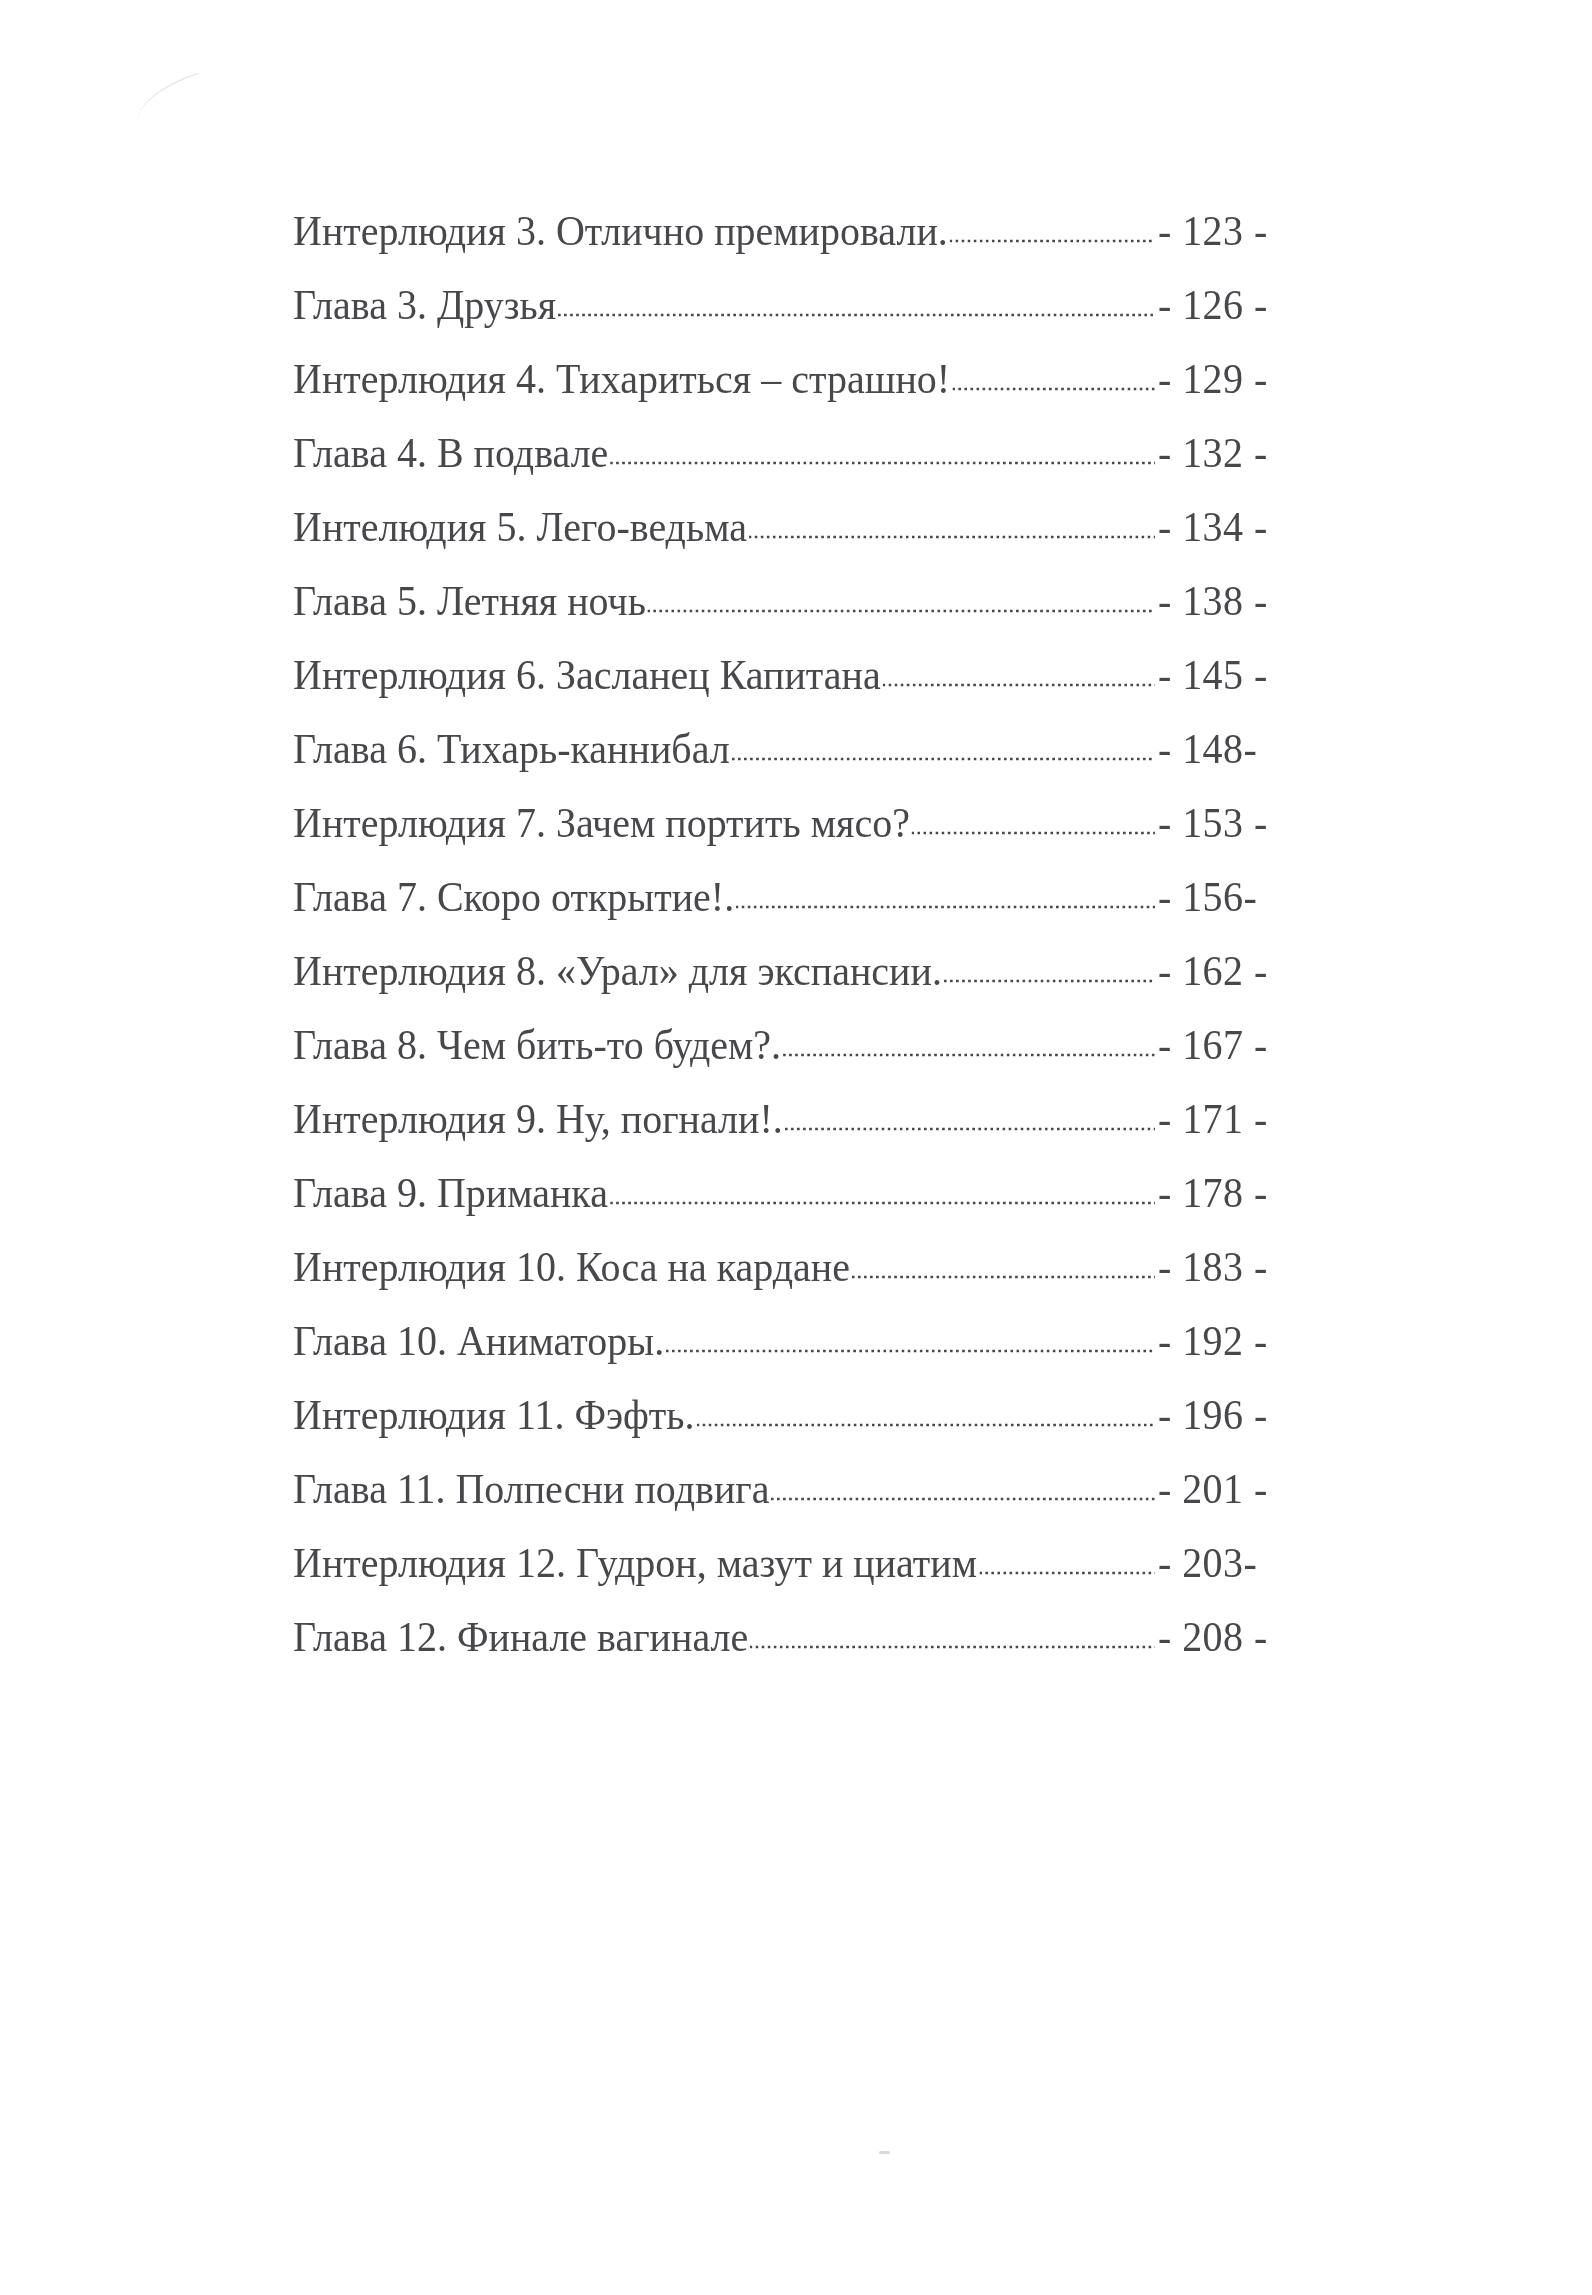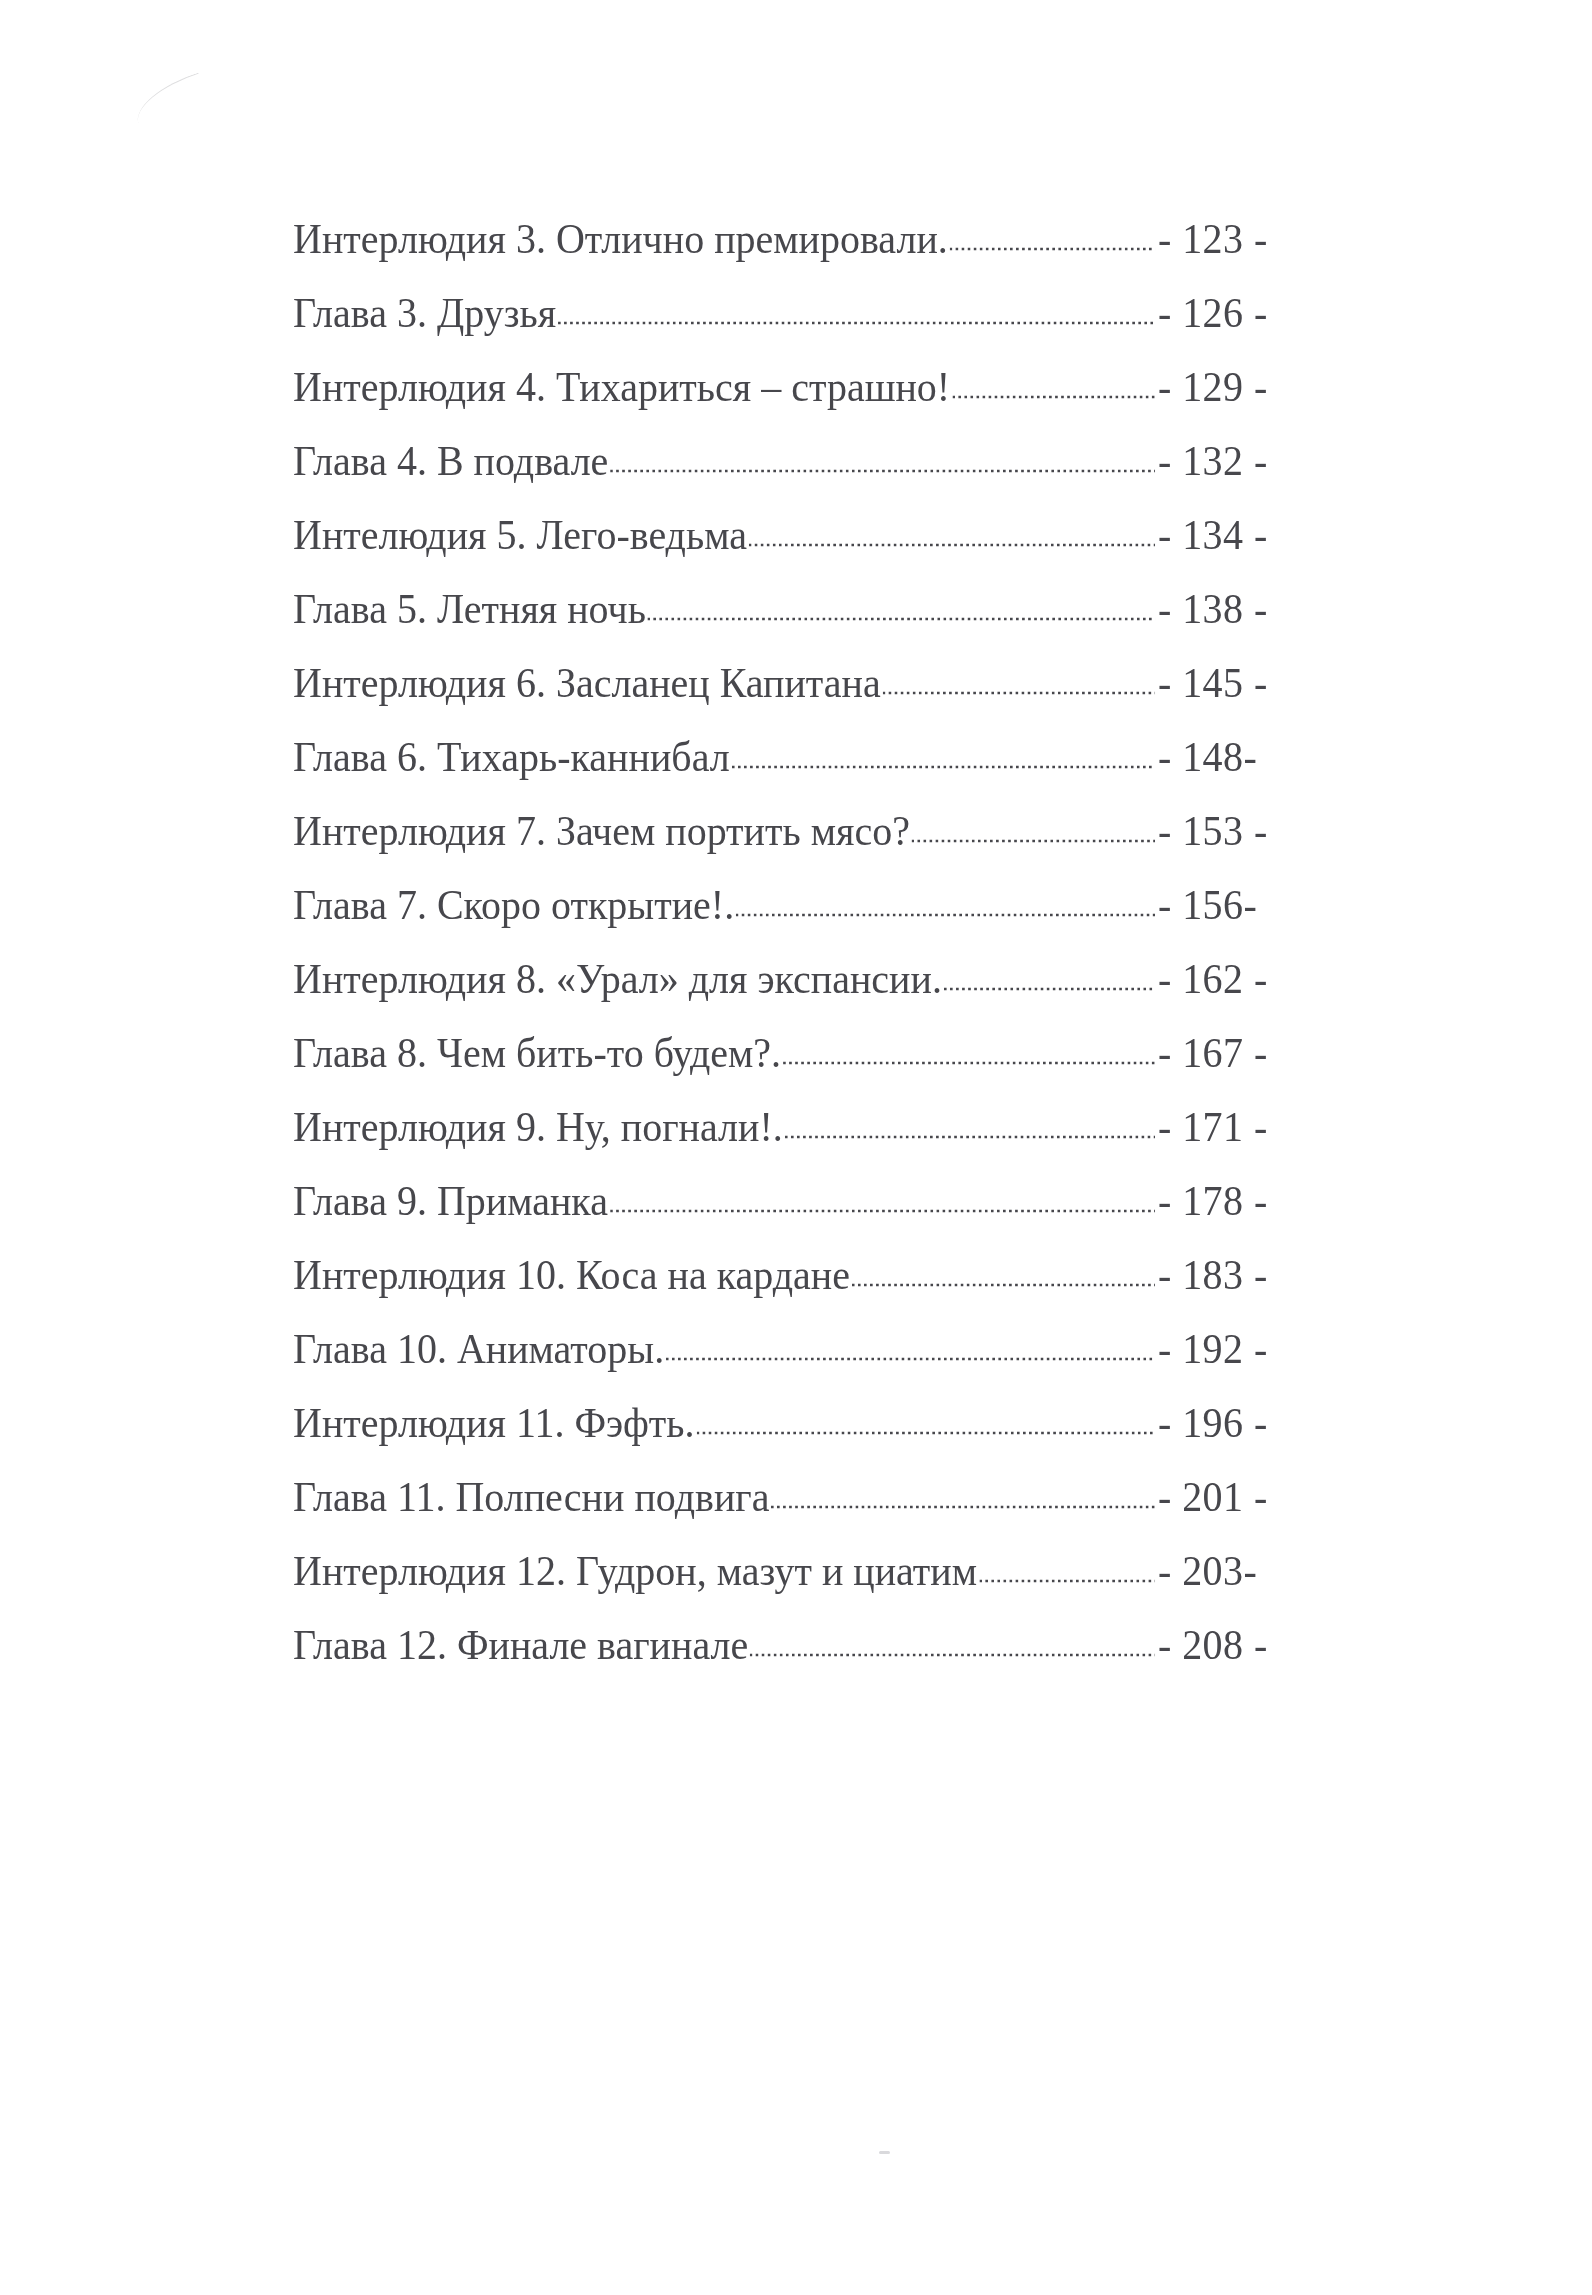--- a/index.html
+++ b/index.html
@@ -31,21 +31,21 @@
       left: 879px;
       top: 2151px;
       width: 10.8px;
       height: 2.9px;
       background: #d9d9dc;
       border-radius: 1.5px;
     }
     .toc {
       position: absolute;
       left: 293px;
-      top: 214px;
+      top: 206px;
       width: 1077px;
     }
     .toc-row {
       position: relative;
       height: 74px;
       display: flex;
       align-items: flex-start;
       font-size: 43px;
       line-height: 49px;
       white-space: nowrap;

